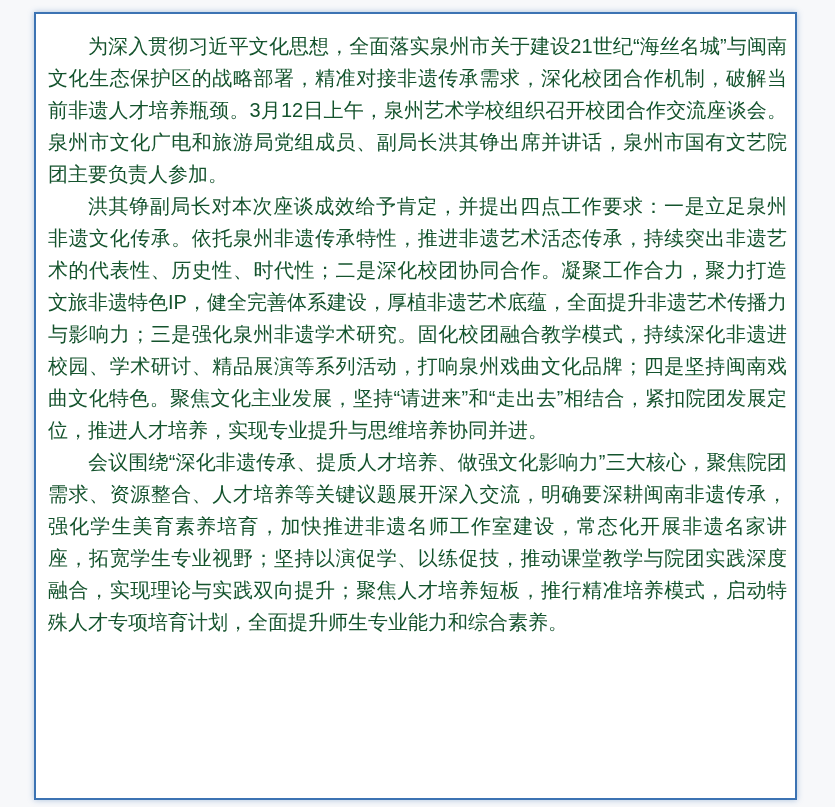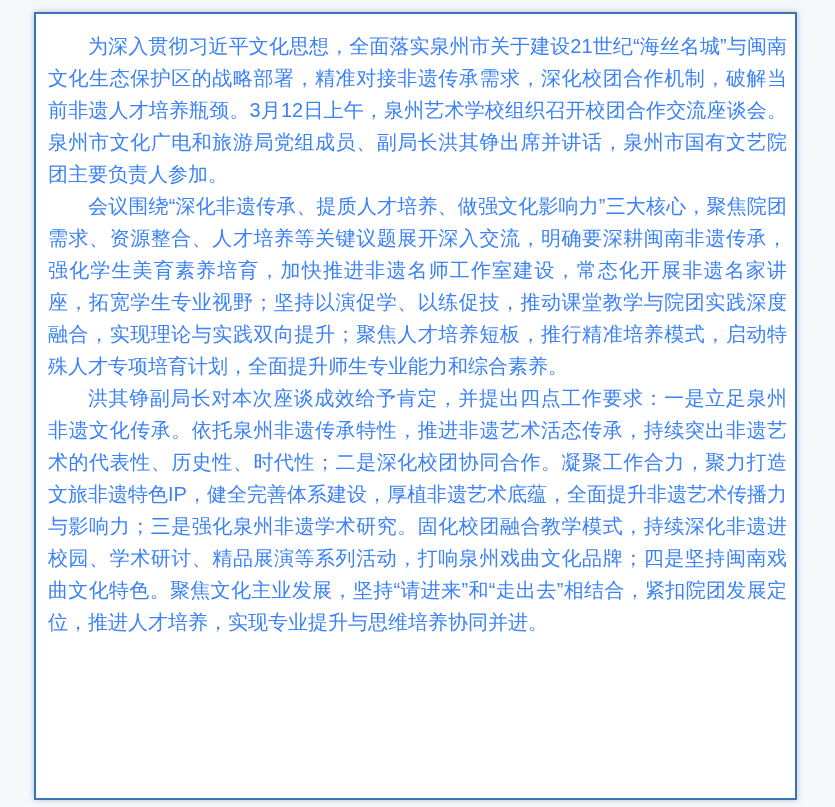--- a/index.html
+++ b/index.html
@@ -24,27 +24,27 @@
     background: #ffffff;
     border: 2px solid #3c73b3;
     box-shadow: 0 0 6px rgba(60, 115, 179, 0.40);
     padding: 16px 8px 0 12px;
     overflow: hidden;
   }
   .article-box p {
     margin: 0;
     font-size: 20px;
     line-height: 32px;
-    color: #3b82f6;
+    color: #14532d;
     text-align: justify;
     text-indent: 2em;
     font-family: "Liberation Sans", sans-serif;
     word-break: break-all;
   }
 </style>
 </head>
 <body>
 
 <div class="article-box">
   <p>为深入贯彻习近平文化思想，全面落实泉州市关于建设21世纪“海丝名城”与闽南文化生态保护区的战略部署，精准对接非遗传承需求，深化校团合作机制，破解当前非遗人才培养瓶颈。3月12日上午，泉州艺术学校组织召开校团合作交流座谈会。泉州市文化广电和旅游局党组成员、副局长洪其铮出席并讲话，泉州市国有文艺院团主要负责人参加。</p>
+  <p>洪其铮副局长对本次座谈成效给予肯定，并提出四点工作要求：一是立足泉州非遗文化传承。依托泉州非遗传承特性，推进非遗艺术活态传承，持续突出非遗艺术的代表性、历史性、时代性；二是深化校团协同合作。凝聚工作合力，聚力打造文旅非遗特色IP，健全完善体系建设，厚植非遗艺术底蕴，全面提升非遗艺术传播力与影响力；三是强化泉州非遗学术研究。固化校团融合教学模式，持续深化非遗进校园、学术研讨、精品展演等系列活动，打响泉州戏曲文化品牌；四是坚持闽南戏曲文化特色。聚焦文化主业发展，坚持“请进来”和“走出去”相结合，紧扣院团发展定位，推进人才培养，实现专业提升与思维培养协同并进。</p>
   <p>会议围绕“深化非遗传承、提质人才培养、做强文化影响力”三大核心，聚焦院团需求、资源整合、人才培养等关键议题展开深入交流，明确要深耕闽南非遗传承，强化学生美育素养培育，加快推进非遗名师工作室建设，常态化开展非遗名家讲座，拓宽学生专业视野；坚持以演促学、以练促技，推动课堂教学与院团实践深度融合，实现理论与实践双向提升；聚焦人才培养短板，推行精准培养模式，启动特殊人才专项培育计划，全面提升师生专业能力和综合素养。</p>
-  <p>洪其铮副局长对本次座谈成效给予肯定，并提出四点工作要求：一是立足泉州非遗文化传承。依托泉州非遗传承特性，推进非遗艺术活态传承，持续突出非遗艺术的代表性、历史性、时代性；二是深化校团协同合作。凝聚工作合力，聚力打造文旅非遗特色IP，健全完善体系建设，厚植非遗艺术底蕴，全面提升非遗艺术传播力与影响力；三是强化泉州非遗学术研究。固化校团融合教学模式，持续深化非遗进校园、学术研讨、精品展演等系列活动，打响泉州戏曲文化品牌；四是坚持闽南戏曲文化特色。聚焦文化主业发展，坚持“请进来”和“走出去”相结合，紧扣院团发展定位，推进人才培养，实现专业提升与思维培养协同并进。</p>
 </div>
 
 </body></html>

